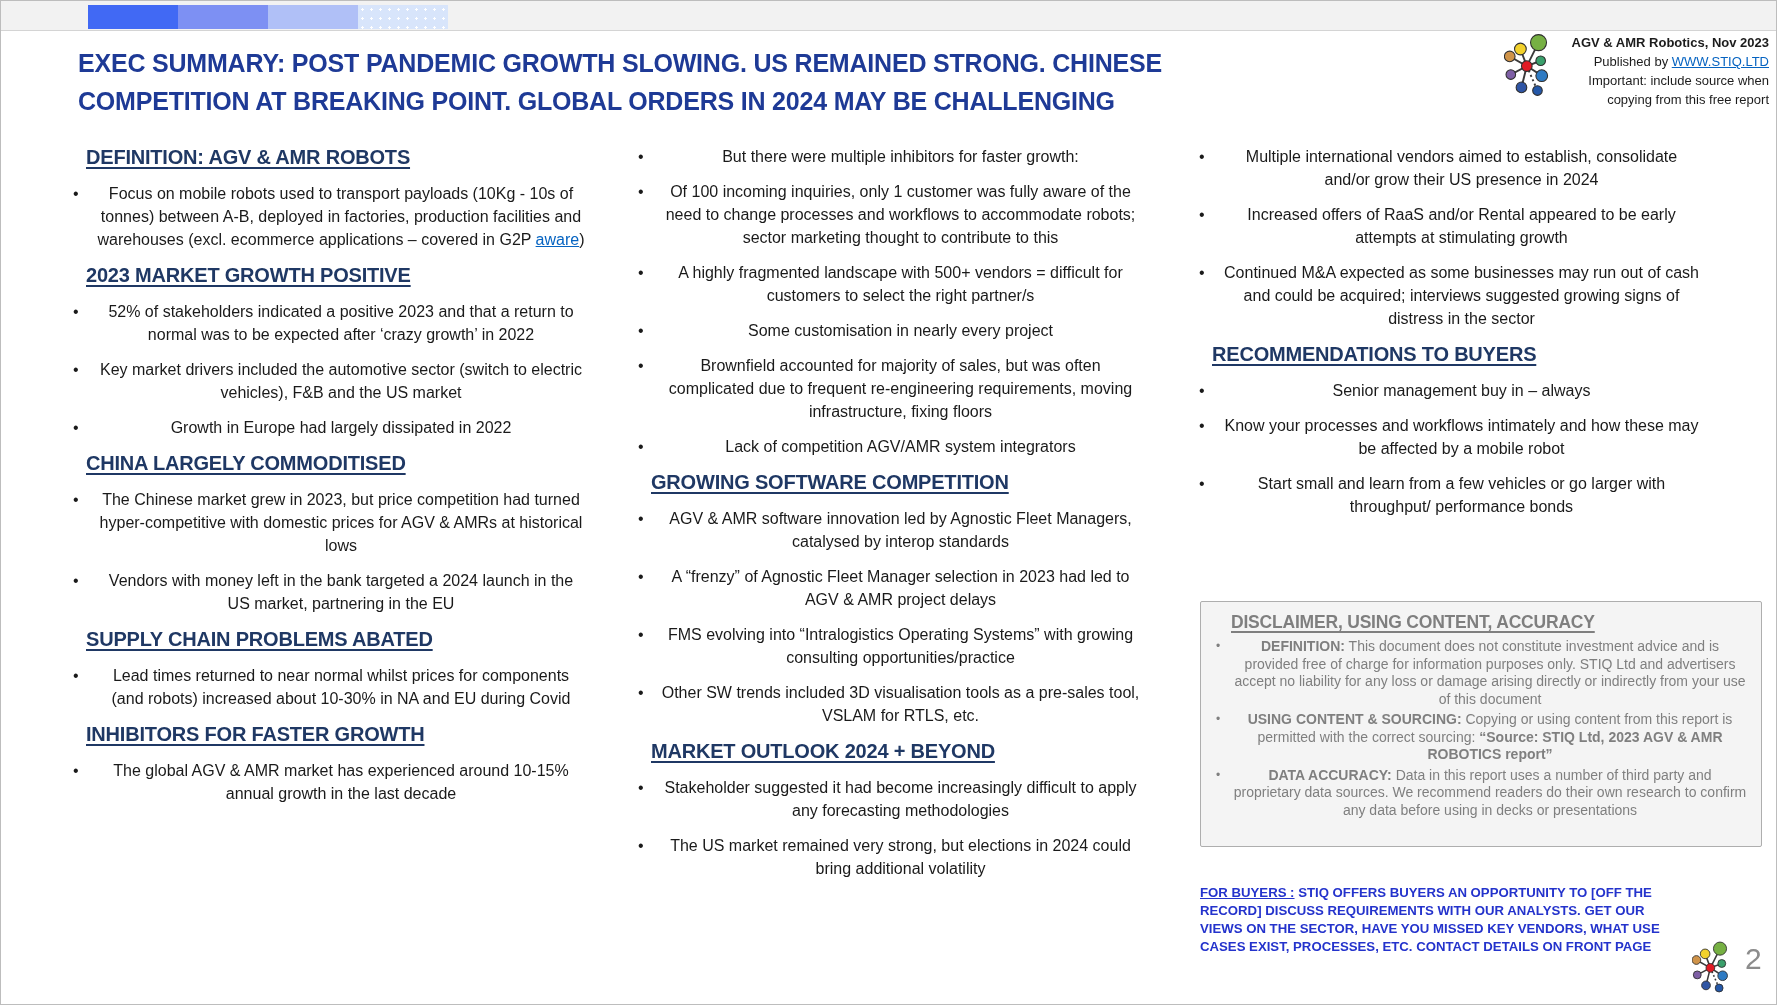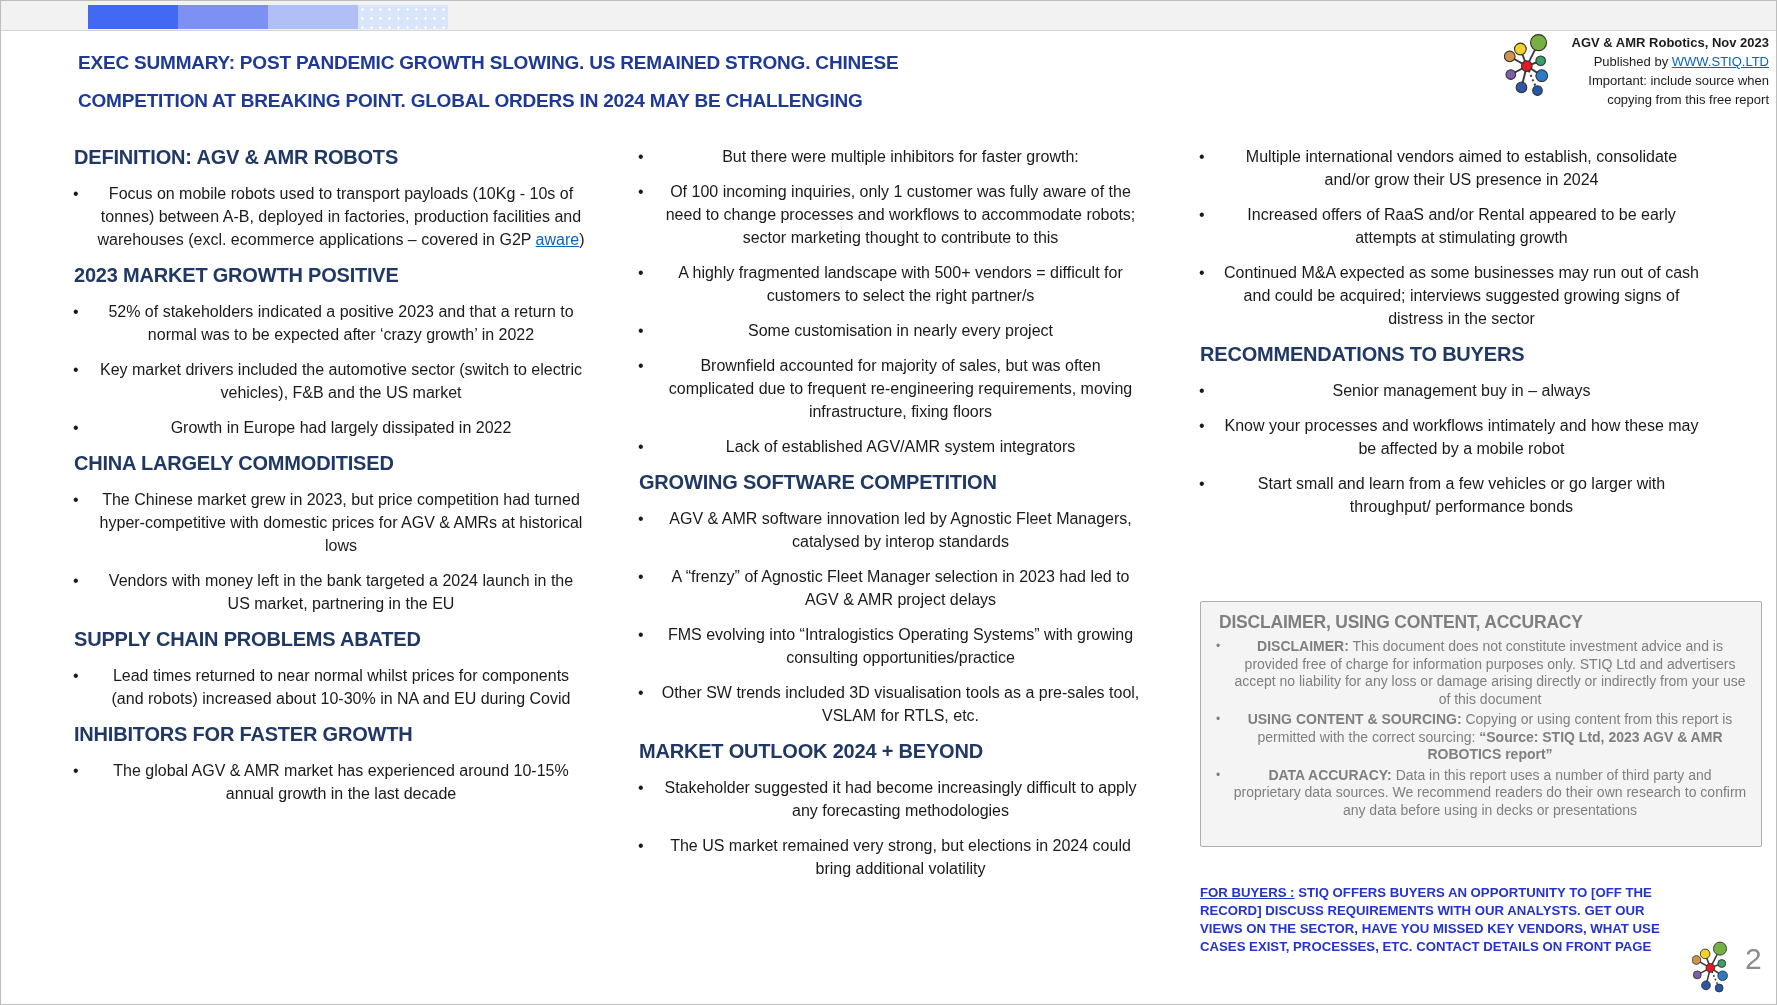--- a/index.html
+++ b/index.html
@@ -8,34 +8,34 @@
     font-family:"Liberation Sans",sans-serif;color:var(--body-black,#1a1a1a);
     overflow:hidden;
   }
   .frame{position:absolute;inset:0;border:1px solid #bdbdbd;pointer-events:none;z-index:50;}
   
   #top-strip{position:absolute;left:0;top:0;width:100%;height:30px;background:var(--topbar-bg,#f2f2f2);border-bottom:1px solid #d4d4d4;}
   #top-strip .seg{position:absolute;top:5px;height:24px;width:90px;}
   #top-strip .seg.dotted{background-image:radial-gradient(#ffffff 1.2px, transparent 1.3px);background-size:9px 9px;}
   
   #title{position:absolute;left:78px;top:44px;width:1290px;color:var(--title-navy,#1e3a96);
-    font-weight:bold;font-size:19px;line-height:38px;letter-spacing:-0.2px;}
+    font-weight:bold;font-size:25px;line-height:38px;letter-spacing:-0.2px;}
   
   #report-info{position:absolute;top:33px;right:8px;display:flex;gap:16px;align-items:flex-start;}
   #report-info .txt{text-align:right;font-size:13px;line-height:19px;color:#1c1c1c;}
   #report-info .txt .l1{font-weight:bold;}
   .lnk{color:var(--link-blue,#0563c1);text-decoration:underline;cursor:pointer;}
   
   .col{position:absolute;top:145px;}
   #col-0{left:70px;width:516px;}
   #col-1{left:635px;width:505px;}
   #col-2{left:1196px;width:505px;}
   .sec-h{color:var(--heading-navy,#1f3864);font-weight:bold;font-size:20px;line-height:25px;
-    letter-spacing:-0.2px;text-decoration-thickness:2px;text-underline-offset:3px;
-    margin:0 0 12px 4px;}
+    letter-spacing:-0.2px;text-decoration:underline;text-decoration-thickness:2px;text-underline-offset:3px;
+    margin:0 0 12px 16px;}
   .bullet{display:flex;margin-bottom:12px;font-size:16px;line-height:23px;}
   .bullet .marker{flex:none;width:23px;padding-left:3px;}
   .bullet .btext{flex:1;text-align:center;}
   .b{font-weight:bold;} .i{} .u{text-decoration:underline;}
   
   #disclaimer-box{position:absolute;left:1200px;top:601px;width:562px;height:246px;box-sizing:border-box;
     background:var(--box-bg,#f4f4f4);border:1.5px solid var(--box-border,#aeaeae);border-radius:2px;
     padding:8px 14px;color:var(--disclaimer-gray,#7f7f7f);}
   #disclaimer-box .sec-h{color:var(--disclaimer-gray,#7f7f7f);font-size:17.5px;line-height:24px;margin-bottom:4px;}
   #disclaimer-box .bullet{font-size:14px;line-height:17.5px;margin-bottom:3px;}
@@ -149,21 +149,21 @@
     <div class="bullet">
       <span class="marker">•</span>
       <span class="btext"><span>Some customisation in nearly every project</span></span>
     </div>
     <div class="bullet">
       <span class="marker">•</span>
       <span class="btext"><span>Brownfield accounted for majority of sales, but was often complicated due to frequent re-engineering requirements, moving infrastructure, fixing floors</span></span>
     </div>
     <div class="bullet">
       <span class="marker">•</span>
-      <span class="btext"><span>Lack of established AGV/AMR system integrators</span></span>
+      <span class="btext"><span>Lack of competition AGV/AMR system integrators</span></span>
     </div>
     <div class="sec-h">GROWING SOFTWARE COMPETITION</div>
     <div class="bullet">
       <span class="marker">•</span>
       <span class="btext"><span>AGV &amp; AMR software innovation led by Agnostic Fleet Managers, catalysed by interop standards</span></span>
     </div>
     <div class="bullet">
       <span class="marker">•</span>
       <span class="btext"><span>A “frenzy” of Agnostic Fleet Manager selection in 2023 had led to AGV &amp; AMR project delays</span></span>
     </div>
@@ -211,21 +211,21 @@
       <span class="marker">•</span>
       <span class="btext"><span>Start small and learn from a few vehicles or go larger with throughput/ performance bonds</span></span>
     </div>
   </div>
 
 <div id="disclaimer-box">
   <div class="sec-h">DISCLAIMER, USING CONTENT, ACCURACY</div>
   <div>
       <div class="bullet">
         <span class="marker">•</span>
-        <span class="btext"><span class="b">DISCLAIMER:</span><span> This document does not constitute investment advice and is provided free of charge for information purposes only. STIQ Ltd and advertisers accept no liability for any loss or damage arising directly or indirectly from your use of this document</span></span>
+        <span class="btext"><span class="b">DEFINITION:</span><span> This document does not constitute investment advice and is provided free of charge for information purposes only. STIQ Ltd and advertisers accept no liability for any loss or damage arising directly or indirectly from your use of this document</span></span>
       </div>
       <div class="bullet">
         <span class="marker">•</span>
         <span class="btext"><span class="b">USING CONTENT &amp; SOURCING:</span><span> Copying or using content from this report is permitted with the correct sourcing: </span><span class="b">“Source: STIQ Ltd, 2023 AGV &amp; AMR ROBOTICS report”</span></span>
       </div>
       <div class="bullet">
         <span class="marker">•</span>
         <span class="btext"><span class="b">DATA ACCURACY:</span><span> Data in this report uses a number of third party and proprietary data sources. We recommend readers do their own research to confirm any data before using in decks or presentations</span></span>
       </div>
     </div>

